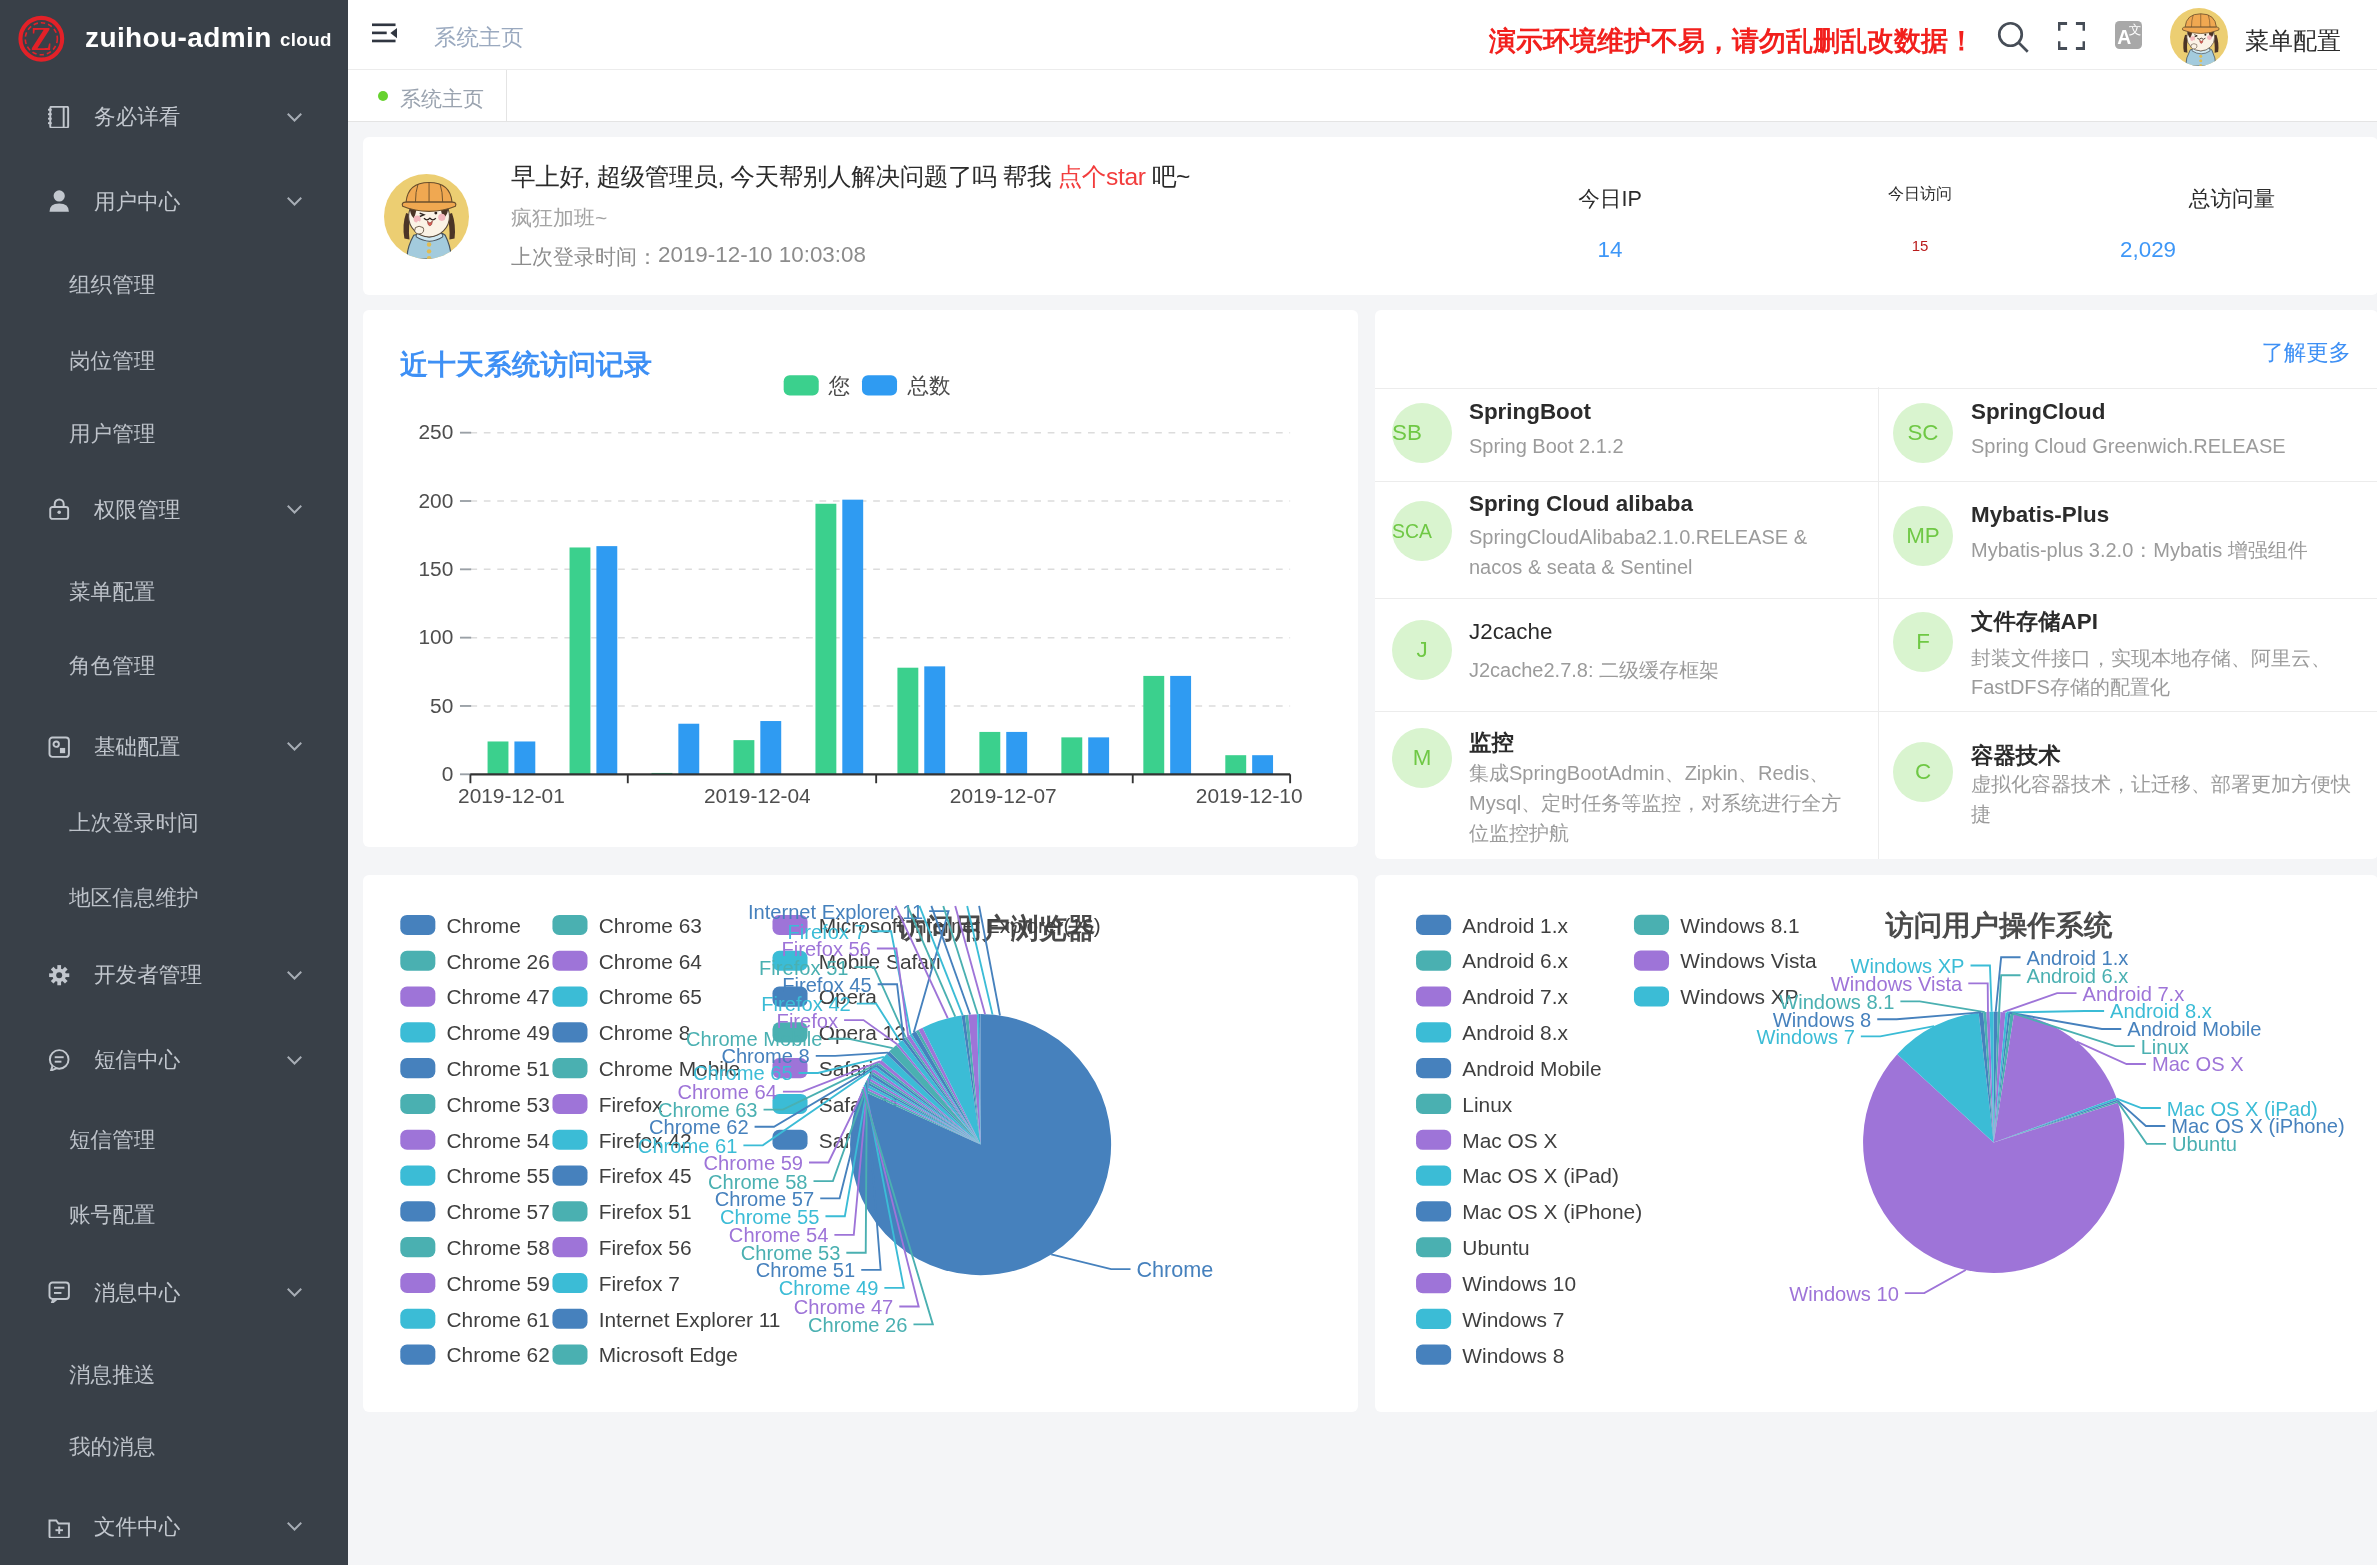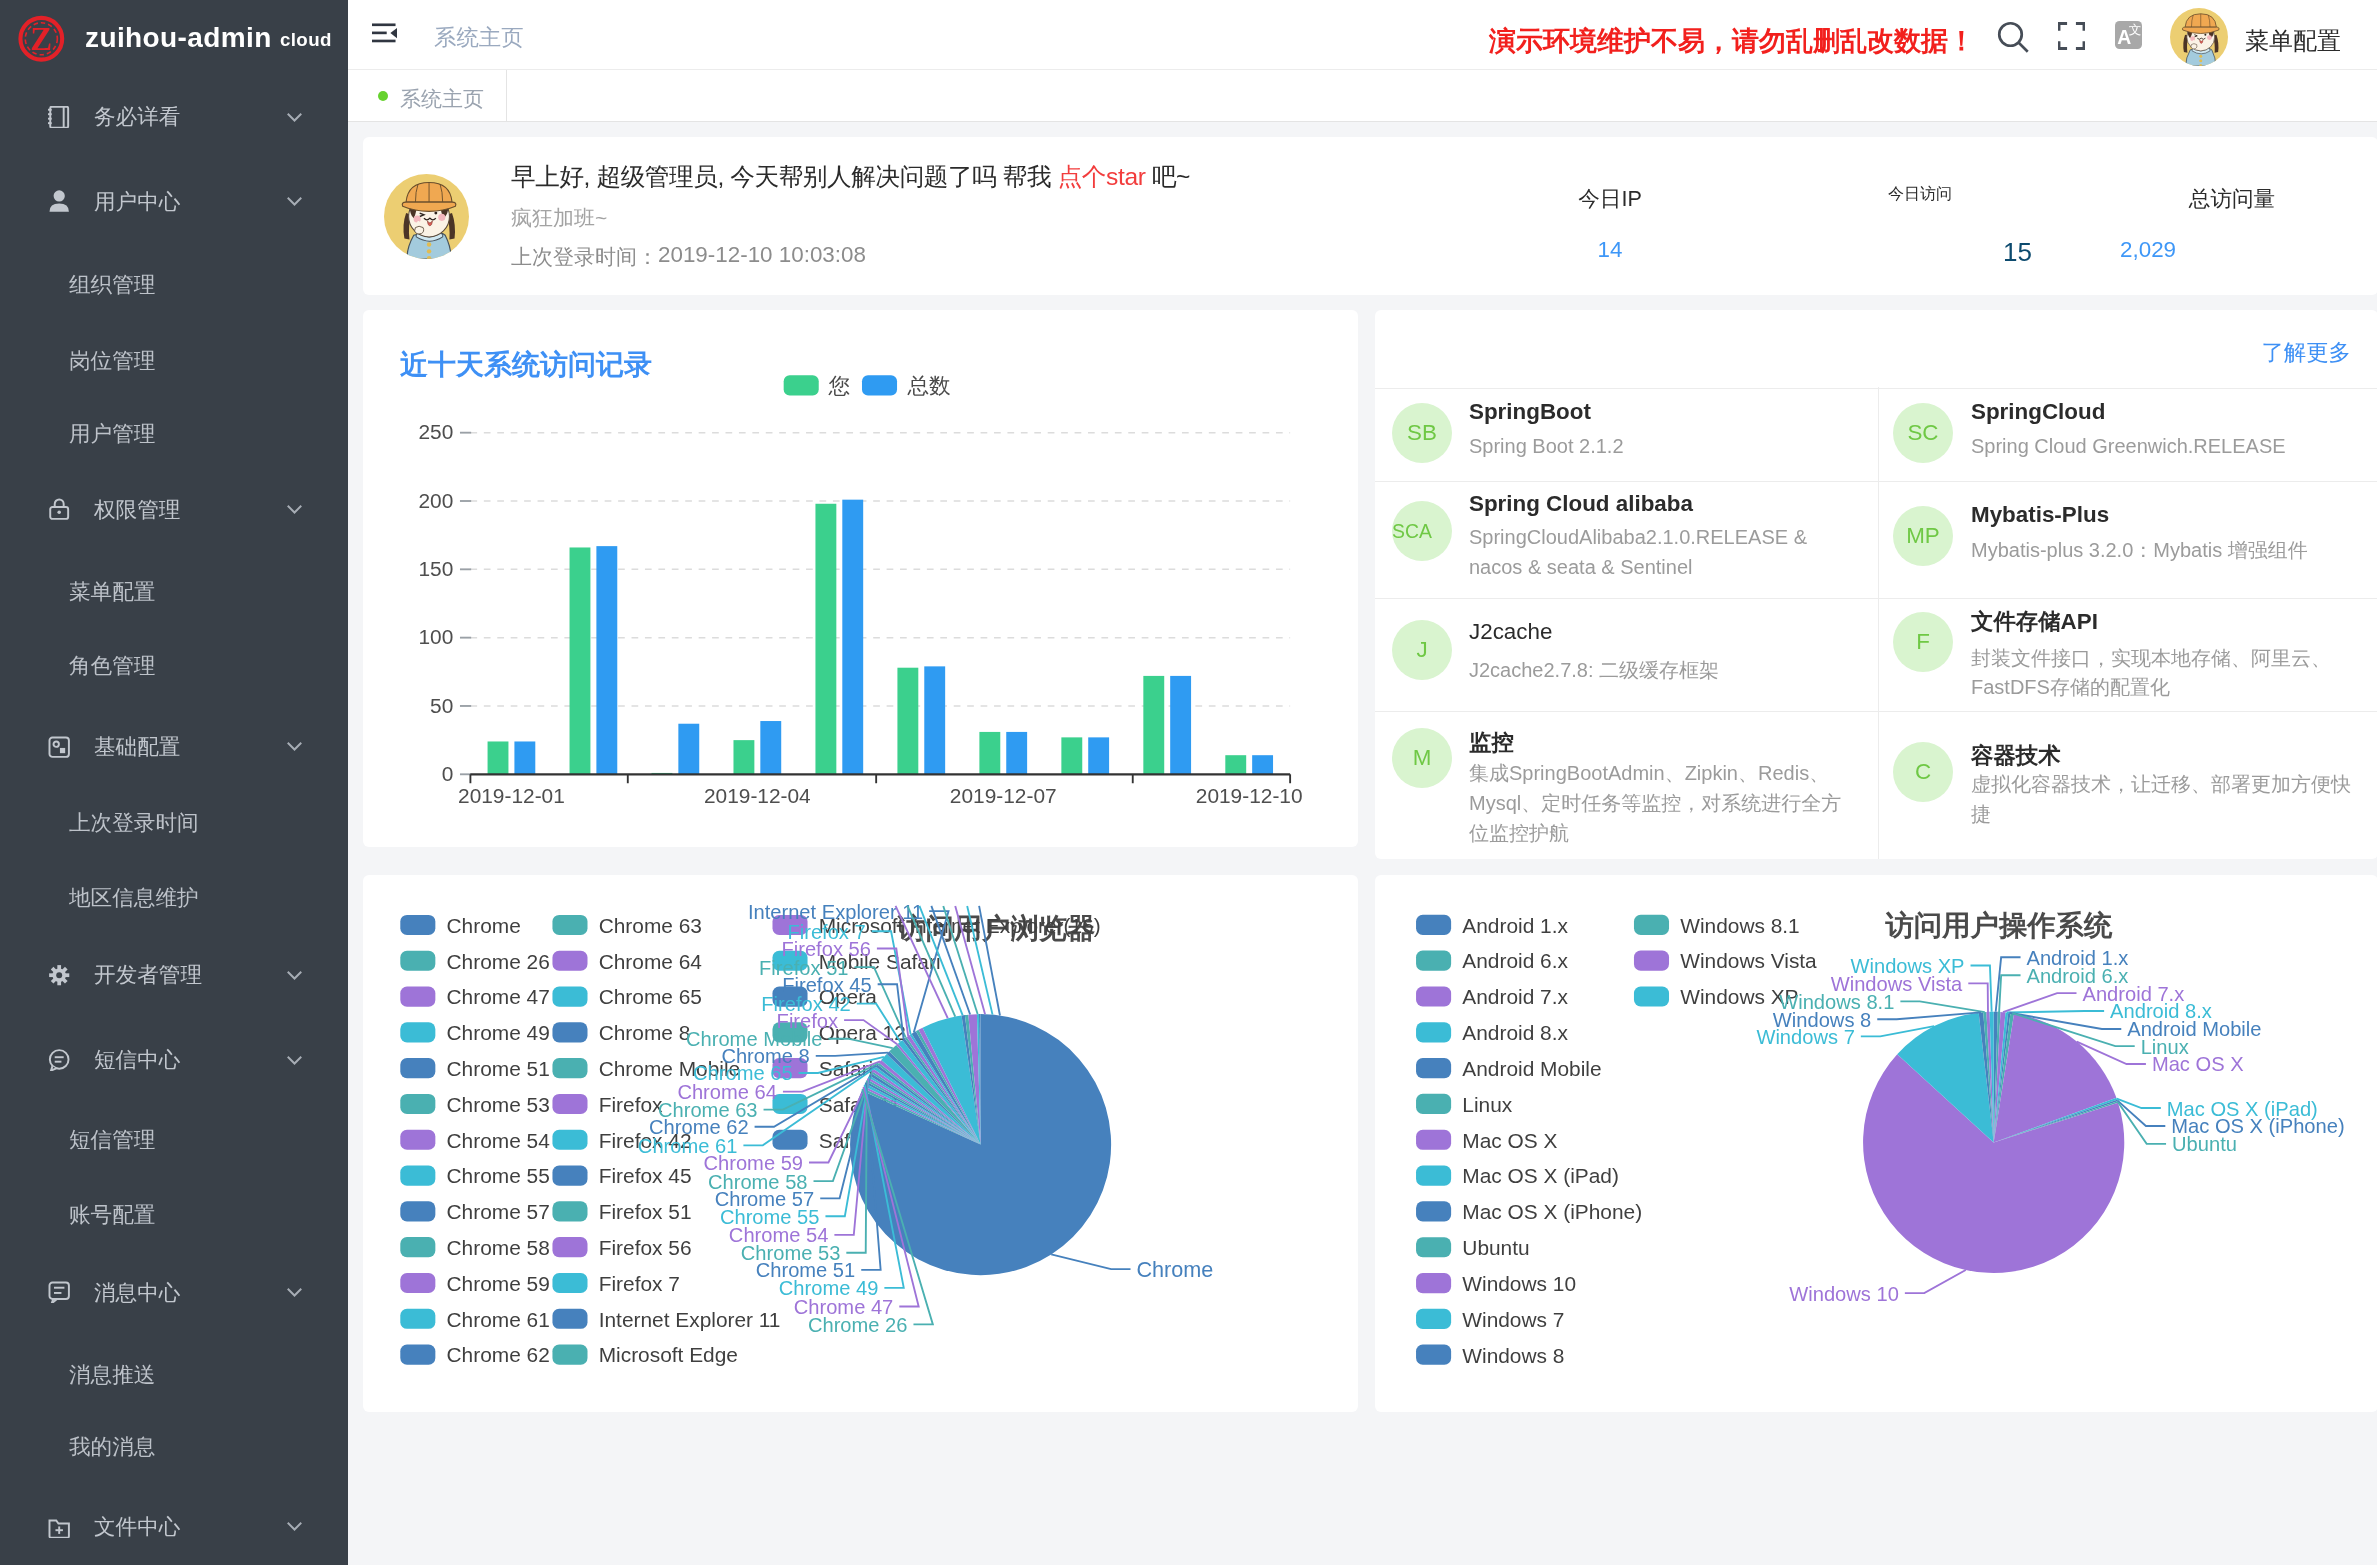--- a/index.html
+++ b/index.html
@@ -211,21 +211,21 @@
       </g>
     </g>
   </svg>
 <div class="abs" style="left:511px;top:160px;font-size:24.6px;letter-spacing:-0.4px;color:#2b2b2b">早上好, 超级管理员, 今天帮别人解决问题了吗 帮我 <span style="color:#f23d3d">点个star</span> 吧~</div>
 <div class="abs" style="left:511px;top:204px;font-size:21px;color:#a3a3a3">疯狂加班~</div>
 <div class="abs" style="left:511px;top:243px;font-size:21px;color:#8c8c8c">上次登录时间：</div>
 <div class="abs" style="left:658px;top:242px;font-size:22.4px;color:#8c8c8c">2019-12-10 10:03:08</div>
 <div class="abs" style="left:1498px;top:184px;width:224px;text-align:center;font-size:21.6px;color:#2b2b2b">今日IP</div>
 <div class="abs" style="left:1498px;top:237px;width:224px;text-align:center;font-size:22.4px;color:#3e97f7">14</div>
 <div class="abs" style="left:1808px;top:184px;width:224px;text-align:center;font-size:16px;color:#2b2b2b">今日访问</div>
-<div class="abs" style="left:1808px;top:237px;width:224px;text-align:right;font-size:26px;color:#0c4a6e">15</div>
+<div class="abs" style="left:1808px;top:237px;width:224px;text-align:center;font-size:15px;color:#b91c1c">15</div>
 <div class="abs" style="left:2120px;top:184px;width:224px;text-align:center;font-size:21.6px;color:#2b2b2b">总访问量</div>
 <div class="abs" style="left:2120px;top:237px;width:224px;text-align:left;font-size:22.4px;color:#3e97f7">2,029</div>
 <div class="card" style="left:363px;top:310px;width:995px;height:537px"></div>
 <div class="abs" style="left:400px;top:346px;font-size:28px;font-weight:bold;color:#3e90f5">近十天系统访问记录</div>
 <svg class="abs" style="left:363px;top:310px" width="995" height="537" viewBox="0 0 1334 719">
     <line x1="144" y1="530.4" x2="1243" y2="530.4" stroke="#dcdcdc" stroke-width="2" stroke-dasharray="9,9"></line>
     <line x1="144" y1="438.8" x2="1243" y2="438.8" stroke="#dcdcdc" stroke-width="2" stroke-dasharray="9,9"></line>
     <line x1="144" y1="347.2" x2="1243" y2="347.2" stroke="#dcdcdc" stroke-width="2" stroke-dasharray="9,9"></line>
     <line x1="144" y1="255.6" x2="1243" y2="255.6" stroke="#dcdcdc" stroke-width="2" stroke-dasharray="9,9"></line>
     <line x1="144" y1="164.0" x2="1243" y2="164.0" stroke="#dcdcdc" stroke-width="2" stroke-dasharray="9,9"></line>
@@ -276,21 +276,21 @@
     <rect x="669" y="87" width="47" height="27" rx="8" fill="#2f9bf2"></rect>
     <text x="730" y="111" font-size="29" fill="#4a4a4a">总数</text>
   </svg>
 <div class="card" style="left:1375px;top:310px;width:1003px;height:549px"></div>
 <div class="abs" style="left:2127px;top:337px;width:224px;text-align:right;font-size:22.4px;color:#3e90f5">了解更多</div>
 <div class="abs" style="left:1375px;top:388px;width:1003px;height:0;border-top:1.5px solid #ececec"></div>
 <div class="abs" style="left:1375px;top:481px;width:1003px;height:0;border-top:1.5px solid #ececec"></div>
 <div class="abs" style="left:1375px;top:598px;width:1003px;height:0;border-top:1.5px solid #ececec"></div>
 <div class="abs" style="left:1375px;top:711px;width:1003px;height:0;border-top:1.5px solid #ececec"></div>
 <div class="abs" style="left:1878px;top:387px;width:0;height:472px;border-left:1.5px solid #ececec"></div>
-<div class="abs" style="left:1392px;top:403px;width:60px;height:60px;border-radius:50%;background:#d9f4cf;color:#6fc845;font-size:22.4px;text-align:center;line-height:60px">SB</div>
+<div class="abs" style="left:1392px;top:403px;width:60px;height:60px;border-radius:50%;background:#d9f4cf;color:#6fc845;font-size:22.4px;line-height:60px">SB</div>
 <div class="abs" style="left:1469px;top:399px;font-size:22.4px;font-weight:bold;color:#2b2b2b">SpringBoot</div>
 <div class="abs" style="left:1469px;top:435px;font-size:20px;color:#9b9b9b">Spring Boot 2.1.2</div>
 <div class="abs" style="left:1893px;top:403px;width:60px;height:60px;border-radius:50%;background:#d9f4cf;color:#6fc845;font-size:22.4px;text-align:center;line-height:60px">SC</div>
 <div class="abs" style="left:1971px;top:399px;font-size:22.4px;font-weight:bold;color:#2b2b2b">SpringCloud</div>
 <div class="abs" style="left:1971px;top:435px;font-size:20px;color:#9b9b9b">Spring Cloud Greenwich.RELEASE</div>
 <div class="abs" style="left:1392px;top:501px;width:60px;height:60px;border-radius:50%;background:#d9f4cf;color:#6fc845;font-size:19.4px;text-align:left;line-height:60px">SCA</div>
 <div class="abs" style="left:1469px;top:491px;font-size:22.4px;font-weight:bold;color:#2b2b2b">Spring Cloud alibaba</div>
 <div class="abs" style="left:1469px;top:526px;font-size:20px;color:#9b9b9b">SpringCloudAlibaba2.1.0.RELEASE &amp;</div>
 <div class="abs" style="left:1469px;top:556px;font-size:20px;color:#9b9b9b">nacos &amp; seata &amp; Sentinel</div>
 <div class="abs" style="left:1893px;top:506px;width:60px;height:60px;border-radius:50%;background:#d9f4cf;color:#6fc845;font-size:22.4px;text-align:center;line-height:60px">MP</div>

